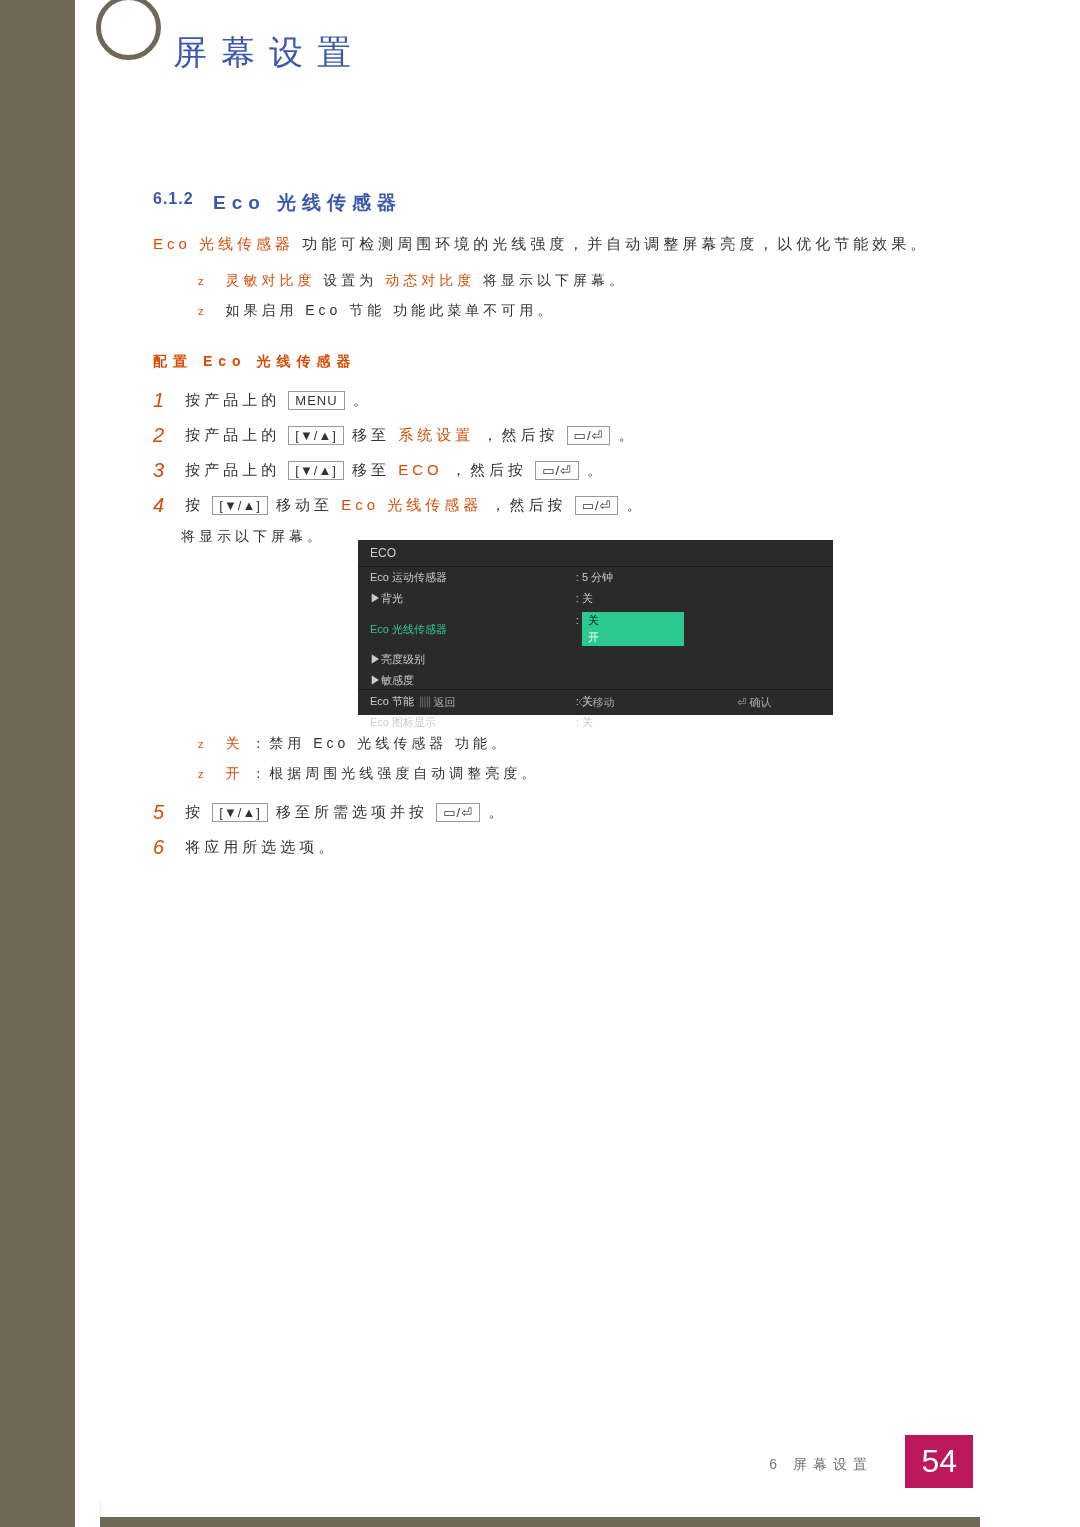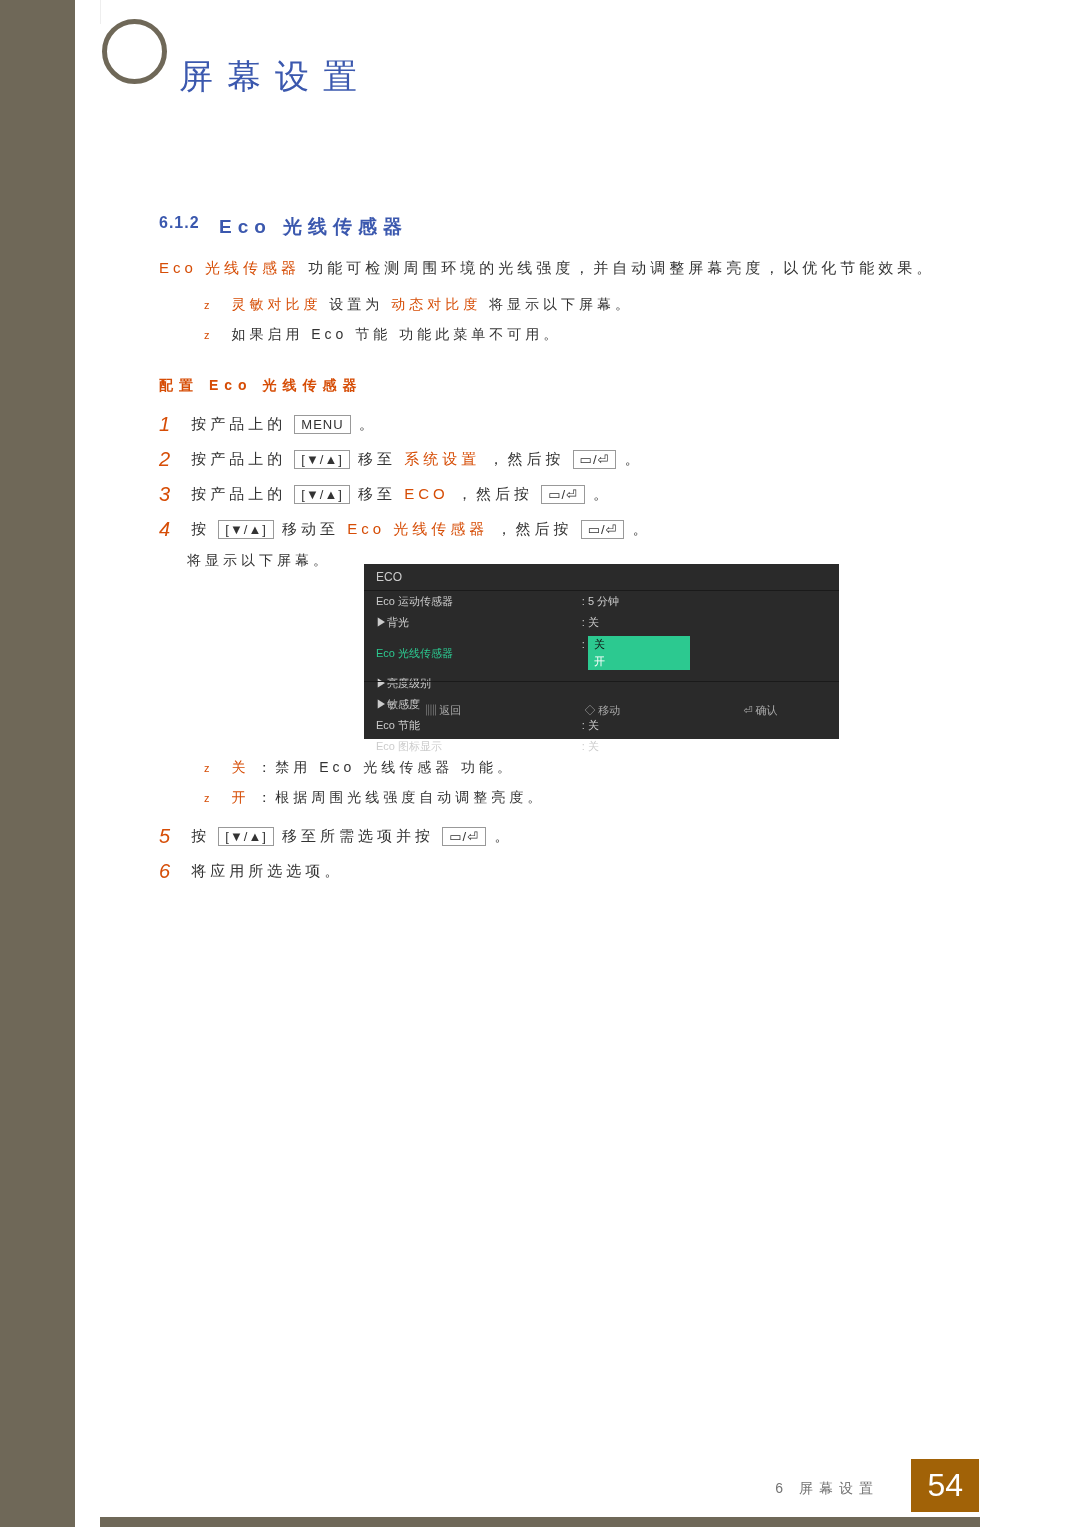--- a/index.html
+++ b/index.html
@@ -19,24 +19,23 @@
   }
   .pagestrip {
     position: absolute;
     left: 75px; top: 0;
     width: 25px; height: 1527px;
     background: #ffffff;
     border-right: 1px solid #eee;
   }
   .page {
     position: absolute;
-    left: 99px; top: 0;
+    left: 93px; top: 0;
     width: 880px; height: 1502px;
     background: #fff;
-    margin-top: 24px;
   }
   .pagebottom {
     position: absolute;
     left: 100px; bottom: 0;
     width: 880px; height: 10px;
     background: #6f6858;
   }
   
   .chapicon {
     position: absolute;
@@ -167,24 +166,23 @@
     color: #fff;
     padding: 1px 6px;
     display: inline-block;
     width: 90px;
   }
   .osd .footer {
     position: absolute;
     bottom: 0; left: 0; width: 100%;
     display: flex;
     justify-content: space-around;
-    padding: 21px 0;
+    padding: 5px 0;
     border-top: 1px solid #1a1a1a;
     font-size: 11px;
-    font-family: Liberation Serif, serif;
   }
   .osd .footer span { color: #aaa; }
   
   .bullets2 {
     position: absolute;
     left: 105px; top: 735px;
     font-size: 14px;
     letter-spacing: 4px;
     color: #333;
   }
@@ -196,21 +194,21 @@
     position: absolute;
     left: 60px; top: 800px;
     font-size: 15px;
     color: #333;
   }
   
   .pagenum-box {
     position: absolute;
     right: 0;
     bottom: 14px;
-    background: #a16207;
+    background: #be185d;
     color: #fff;
     font-size: 32px;
     font-weight: 500;
     padding: 8px 16px;
   }
   .footer-text {
     position: absolute;
     right: 100px;
     bottom: 28px;
     font-size: 14px;

